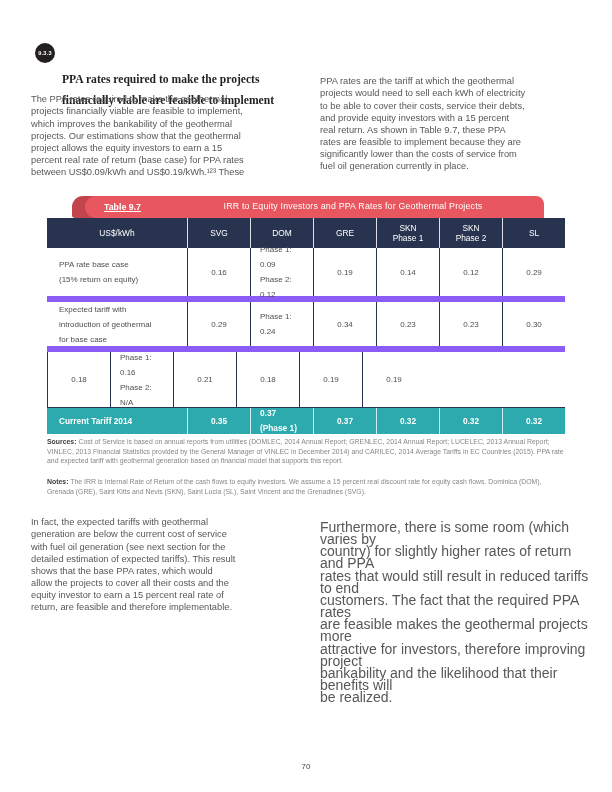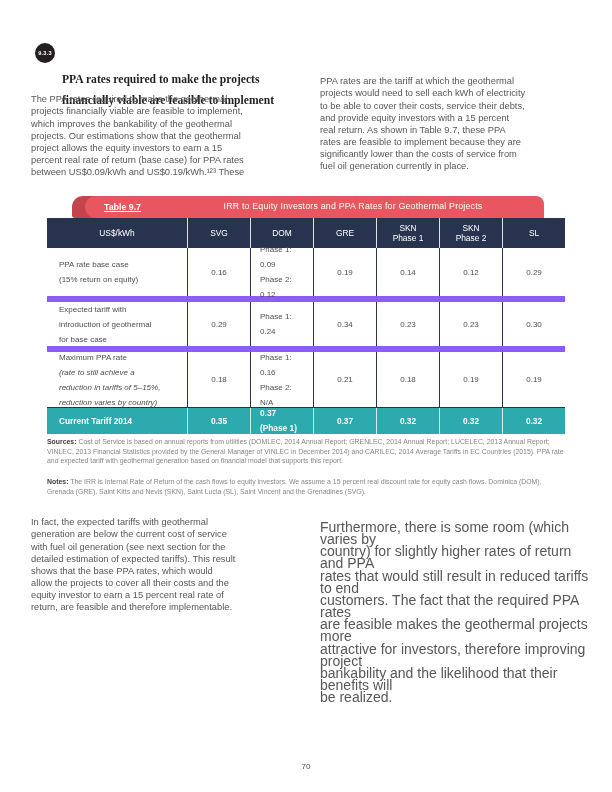--- a/index.html
+++ b/index.html
@@ -151,26 +151,20 @@
       <div class="td val-col">0.29</div>
       <div class="td val-col left pre">Phase 1:
 0.24</div>
       <div class="td val-col">0.34</div>
       <div class="td val-col">0.23</div>
       <div class="td val-col">0.23</div>
       <div class="td val-col">0.30</div>
     </div>
 
     <div class="tr row-3">
-      <div class="td label-col">
-        <span class="pre">Maximum PPA rate</span>
-        <span class="pre note-italic">(rate to still achieve a
-reduction in tariffs of 5–15%,
-reduction varies by country)</span>
-      </div>
       <div class="td val-col">0.18</div>
       <div class="td val-col left pre">Phase 1:
 0.16
 Phase 2:
 N/A</div>
       <div class="td val-col">0.21</div>
       <div class="td val-col">0.18</div>
       <div class="td val-col">0.19</div>
       <div class="td val-col">0.19</div>
     </div>

